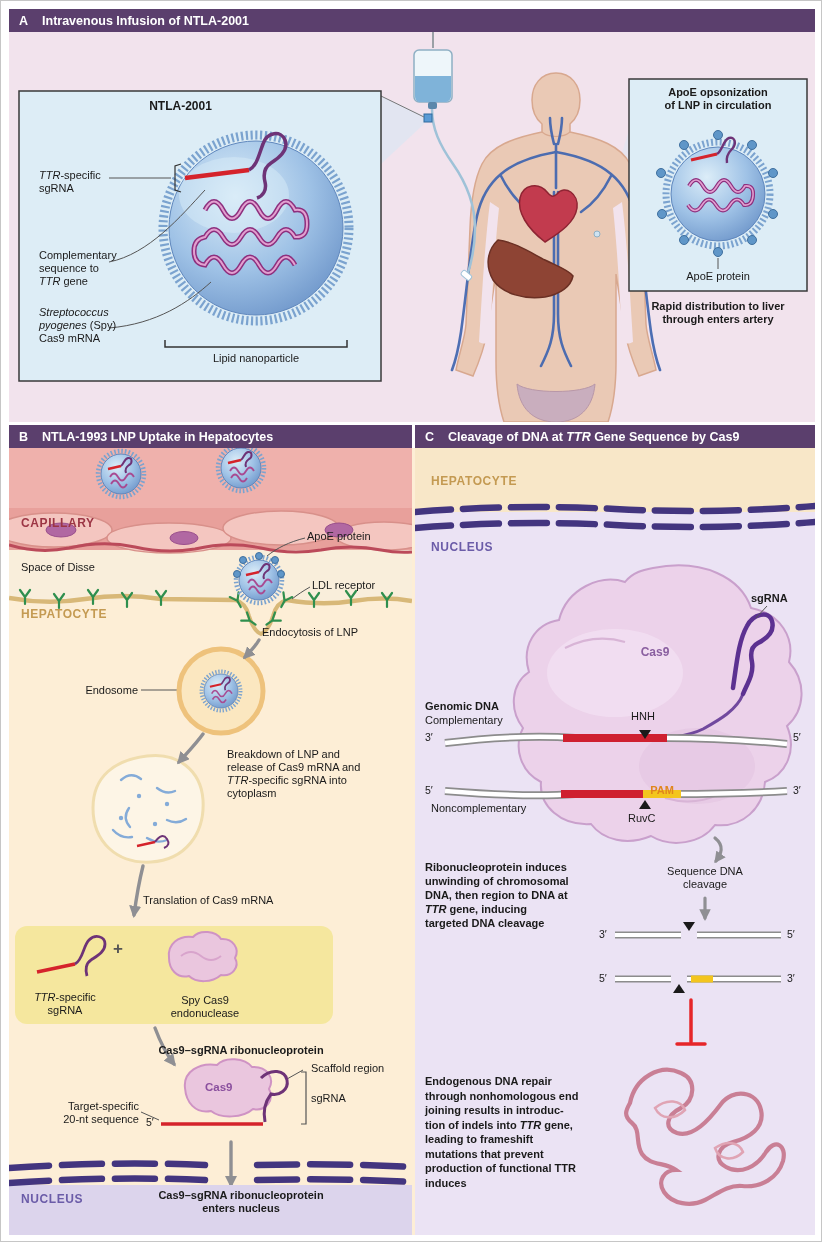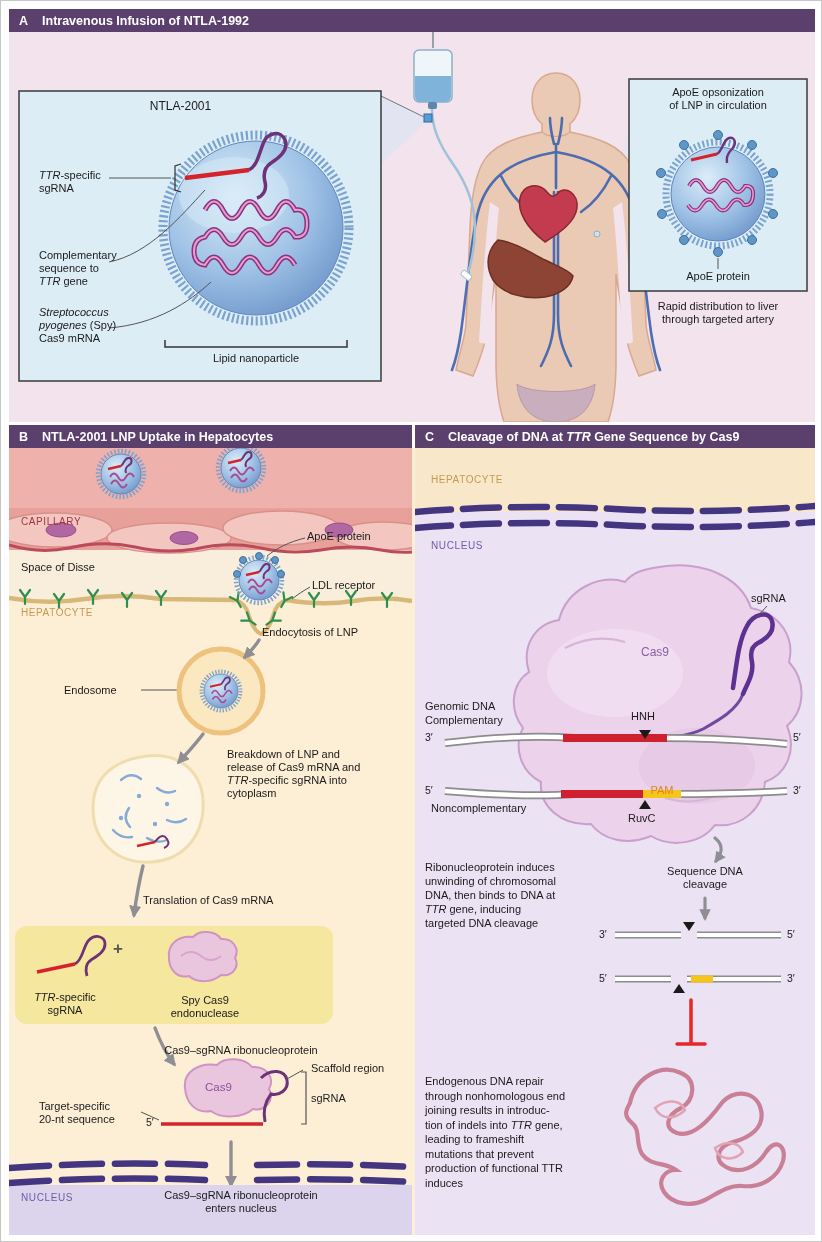--- a/index.html
+++ b/index.html
@@ -4,37 +4,37 @@
 <style>
   *{margin:0;padding:0;box-sizing:border-box}
   html,body{background:#fff}
   body{font-family:"Liberation Sans",sans-serif;width:822px}
   .page{position:relative;width:822px;height:1242px;background:#fff;border:1px solid #c6c6c6;overflow:hidden}
   .phead{position:absolute;height:23px;background:#5b3f6d;color:#fff;font-size:12.5px;font-weight:bold;display:flex;align-items:center;padding-left:10px}
   .phead-letter{margin-right:14px}
   .pbody{position:absolute;overflow:hidden}
   .art{position:absolute;left:0;top:0}
   .lbl{position:absolute;font-size:11px;line-height:13px;color:#1a1a1a;white-space:nowrap}
-  .lbl.b{font-weight:normal}
+  .lbl.b{font-weight:bold}
   .lbl.c{text-align:center}
-  .lbl.r{}
-  .zone{position:absolute;font-size:10px;font-weight:normal;letter-spacing:.6px;white-space:nowrap}
+  .lbl.r{text-align:right}
+  .zone{position:absolute;font-size:12px;font-weight:bold;letter-spacing:.6px;white-space:nowrap}
   .zr{color:#9c3544}
   .zt{color:#c49a52}
   .zp{color:#6b5ca8}
   i{font-style:italic}
 </style>
 </head>
 <body>
 
 <div class="page">
 
   <header class="phead" style="left:8px;top:8px;width:806px">
     <span class="phead-letter">A</span>
-    <span>Intravenous Infusion of NTLA-1992</span>
+    <span>Intravenous Infusion of NTLA-2001</span>
   </header>
 
   <div class="pbody" style="left:8px;top:31px;width:806px;height:390px;background:#f2e3ed">
     <svg class="art" width="806" height="390" viewBox="0 0 806 390">
       <defs>
         <radialGradient id="gA" cx="38%" cy="32%" r="78%">
           <stop offset="0%" stop-color="#dcedf8"></stop>
           <stop offset="55%" stop-color="#9fc2e6"></stop>
           <stop offset="100%" stop-color="#6b93c8"></stop>
         </radialGradient>
@@ -136,27 +136,27 @@
       <div>Cas9 mRNA</div>
     </div>
     <div class="lbl c" style="left:147px;top:320px;width:200px">Lipid nanoparticle</div>
     <div class="lbl b c" style="left:622px;top:54px;width:174px">
       <div>ApoE opsonization</div>
       <div>of LNP in circulation</div>
     </div>
     <div class="lbl c" style="left:620px;top:238px;width:178px">ApoE protein</div>
     <div class="lbl b c" style="left:610px;top:268px;width:198px">
       <div>Rapid distribution to liver</div>
-      <div>through targeted artery</div>
+      <div>through enters artery</div>
     </div>
   </div>
 
   <header class="phead" style="left:8px;top:424px;width:403px">
     <span class="phead-letter">B</span>
-    <span>NTLA-2001 LNP Uptake in Hepatocytes</span>
+    <span>NTLA-1993 LNP Uptake in Hepatocytes</span>
   </header>
 
   <div class="pbody" style="left:8px;top:447px;width:435px;height:787px;background:#fdeed6">
     <svg class="art" width="403" height="787" viewBox="0 0 403 787">
       <defs>
         <radialGradient id="gB" cx="38%" cy="32%" r="78%">
           <stop offset="0%" stop-color="#dcedf8"></stop>
           <stop offset="55%" stop-color="#9fc2e6"></stop>
           <stop offset="100%" stop-color="#6b93c8"></stop>
         </radialGradient>
@@ -401,21 +401,21 @@
     <div class="lbl" style="left:378px;top:283px;font-size:10.5px">5′</div>
     <div class="lbl" style="left:216px;top:262px">HNH</div>
     <div class="lbl" style="left:10px;top:336px;font-size:10.5px">5′</div>
     <div class="lbl" style="left:378px;top:336px;font-size:10.5px">3′</div>
     <div class="lbl b c" style="left:227px;top:336px;width:40px;color:#e0861c;font-size:11px">PAM</div>
     <div class="lbl" style="left:16px;top:354px">Noncomplementary</div>
     <div class="lbl" style="left:213px;top:364px">RuvC</div>
     <div class="lbl b" style="left:10px;top:412px;line-height:14px">
       <div>Ribonucleoprotein induces</div>
       <div>unwinding of chromosomal</div>
-      <div>DNA, then binds to DNA at</div>
+      <div>DNA, then region to DNA at</div>
       <div><i>TTR</i><span> gene, inducing</span></div>
       <div>targeted DNA cleavage</div>
     </div>
     <div class="lbl c" style="left:240px;top:417px;width:100px">
       <div>Sequence DNA</div>
       <div>cleavage</div>
     </div>
     <div class="lbl" style="left:184px;top:480px;font-size:10.5px">3′</div>
     <div class="lbl" style="left:372px;top:480px;font-size:10.5px">5′</div>
     <div class="lbl" style="left:184px;top:524px;font-size:10.5px">5′</div>

